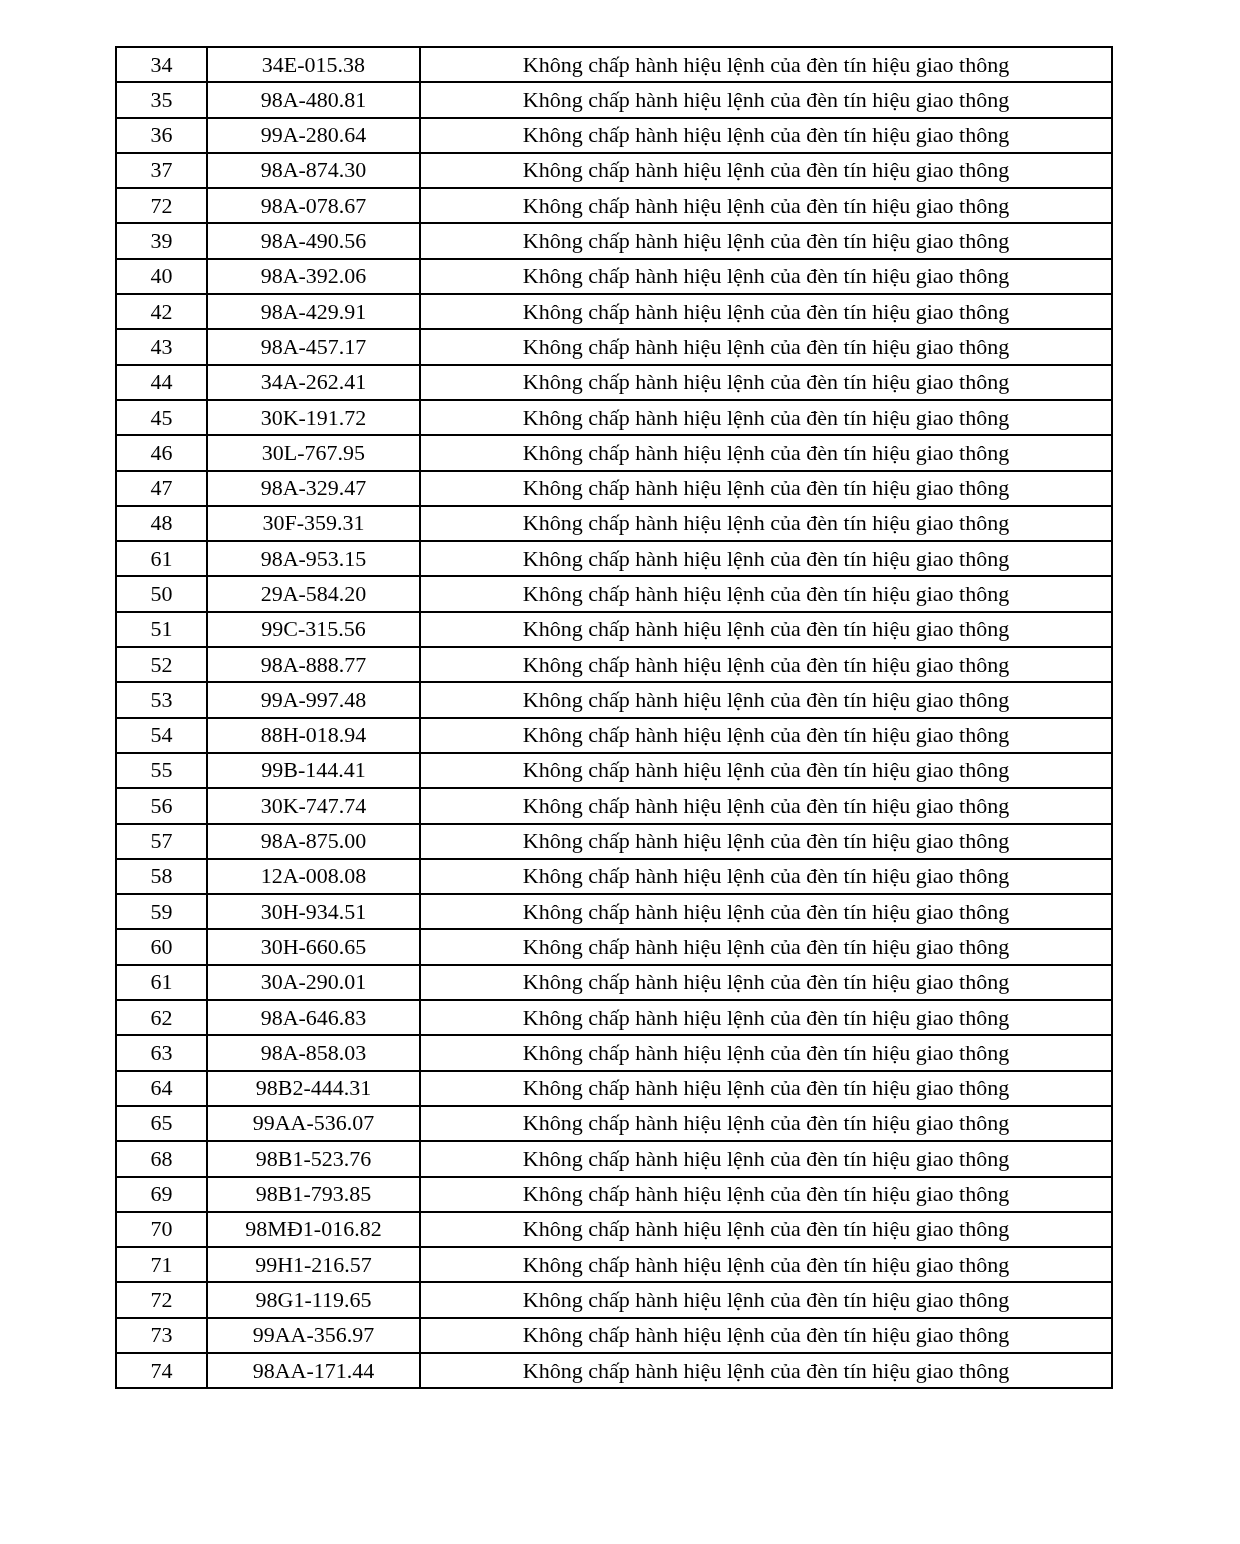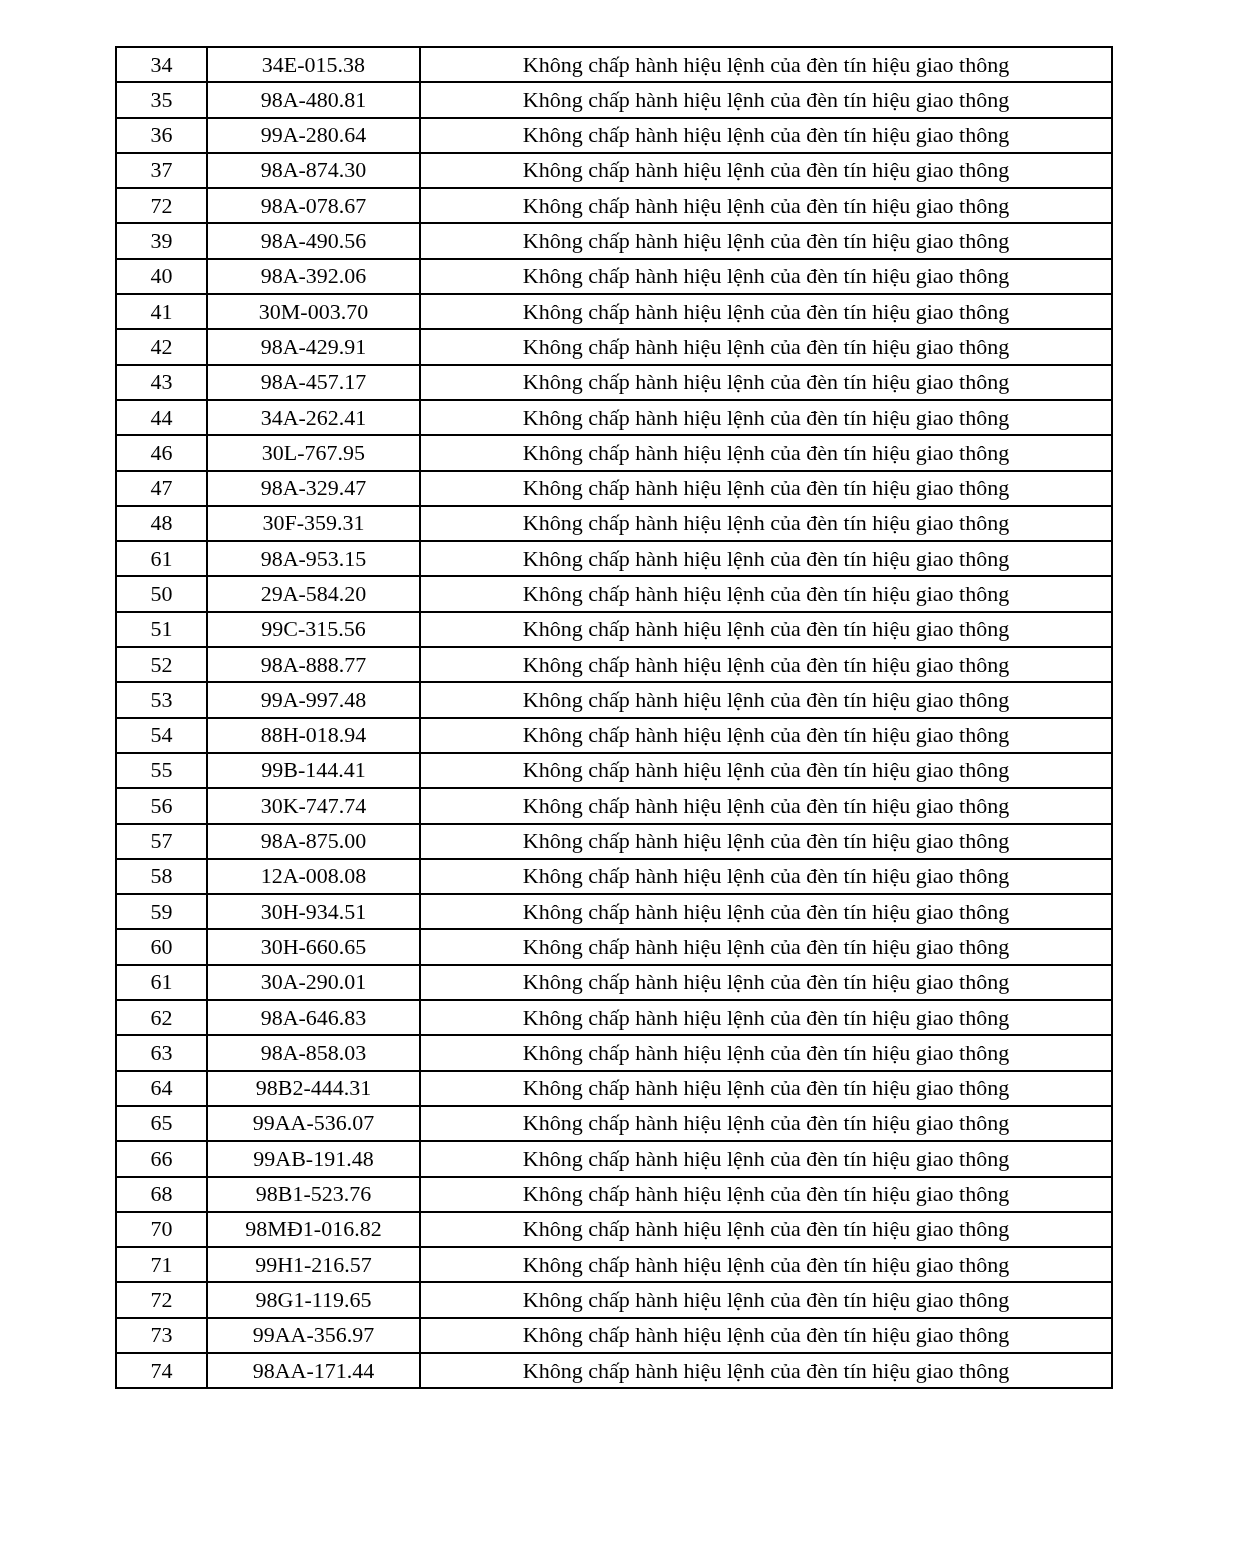--- a/index.html
+++ b/index.html
@@ -92,44 +92,44 @@
     <td class="col-plate">98A-490.56</td>
     <td class="col-violation">Không chấp hành hiệu lệnh của đèn tín hiệu giao thông</td>
   </tr>
 
   <tr>
     <td class="col-no">40</td>
     <td class="col-plate">98A-392.06</td>
     <td class="col-violation">Không chấp hành hiệu lệnh của đèn tín hiệu giao thông</td>
   </tr>
 
-  <tr>
-    <td class="col-no">41</td>
-    <td class="col-plate">30M-003.70</td>
-    <td class="col-violation">Không chấp hành hiệu lệnh của đèn tín hiệu giao thông</td>
-  </tr>
 
   <tr>
     <td class="col-no">42</td>
     <td class="col-plate">98A-429.91</td>
     <td class="col-violation">Không chấp hành hiệu lệnh của đèn tín hiệu giao thông</td>
   </tr>
 
   <tr>
     <td class="col-no">43</td>
     <td class="col-plate">98A-457.17</td>
     <td class="col-violation">Không chấp hành hiệu lệnh của đèn tín hiệu giao thông</td>
   </tr>
 
   <tr>
     <td class="col-no">44</td>
     <td class="col-plate">34A-262.41</td>
     <td class="col-violation">Không chấp hành hiệu lệnh của đèn tín hiệu giao thông</td>
   </tr>
 
+  <tr>
+    <td class="col-no">45</td>
+    <td class="col-plate">30K-191.72</td>
+    <td class="col-violation">Không chấp hành hiệu lệnh của đèn tín hiệu giao thông</td>
+  </tr>
 
   <tr>
     <td class="col-no">46</td>
     <td class="col-plate">30L-767.95</td>
     <td class="col-violation">Không chấp hành hiệu lệnh của đèn tín hiệu giao thông</td>
   </tr>
 
   <tr>
     <td class="col-no">47</td>
     <td class="col-plate">98A-329.47</td>
@@ -237,33 +237,33 @@
     <td class="col-plate">98B2-444.31</td>
     <td class="col-violation">Không chấp hành hiệu lệnh của đèn tín hiệu giao thông</td>
   </tr>
 
   <tr>
     <td class="col-no">65</td>
     <td class="col-plate">99AA-536.07</td>
     <td class="col-violation">Không chấp hành hiệu lệnh của đèn tín hiệu giao thông</td>
   </tr>
 
-  <tr>
-    <td class="col-no">66</td>
-    <td class="col-plate">99AB-191.48</td>
-    <td class="col-violation">Không chấp hành hiệu lệnh của đèn tín hiệu giao thông</td>
-  </tr>
 
 
   <tr>
     <td class="col-no">68</td>
     <td class="col-plate">98B1-523.76</td>
     <td class="col-violation">Không chấp hành hiệu lệnh của đèn tín hiệu giao thông</td>
   </tr>
 
+  <tr>
+    <td class="col-no">69</td>
+    <td class="col-plate">98B1-793.85</td>
+    <td class="col-violation">Không chấp hành hiệu lệnh của đèn tín hiệu giao thông</td>
+  </tr>
 
   <tr>
     <td class="col-no">70</td>
     <td class="col-plate">98MĐ1-016.82</td>
     <td class="col-violation">Không chấp hành hiệu lệnh của đèn tín hiệu giao thông</td>
   </tr>
 
   <tr>
     <td class="col-no">71</td>
     <td class="col-plate">99H1-216.57</td>

